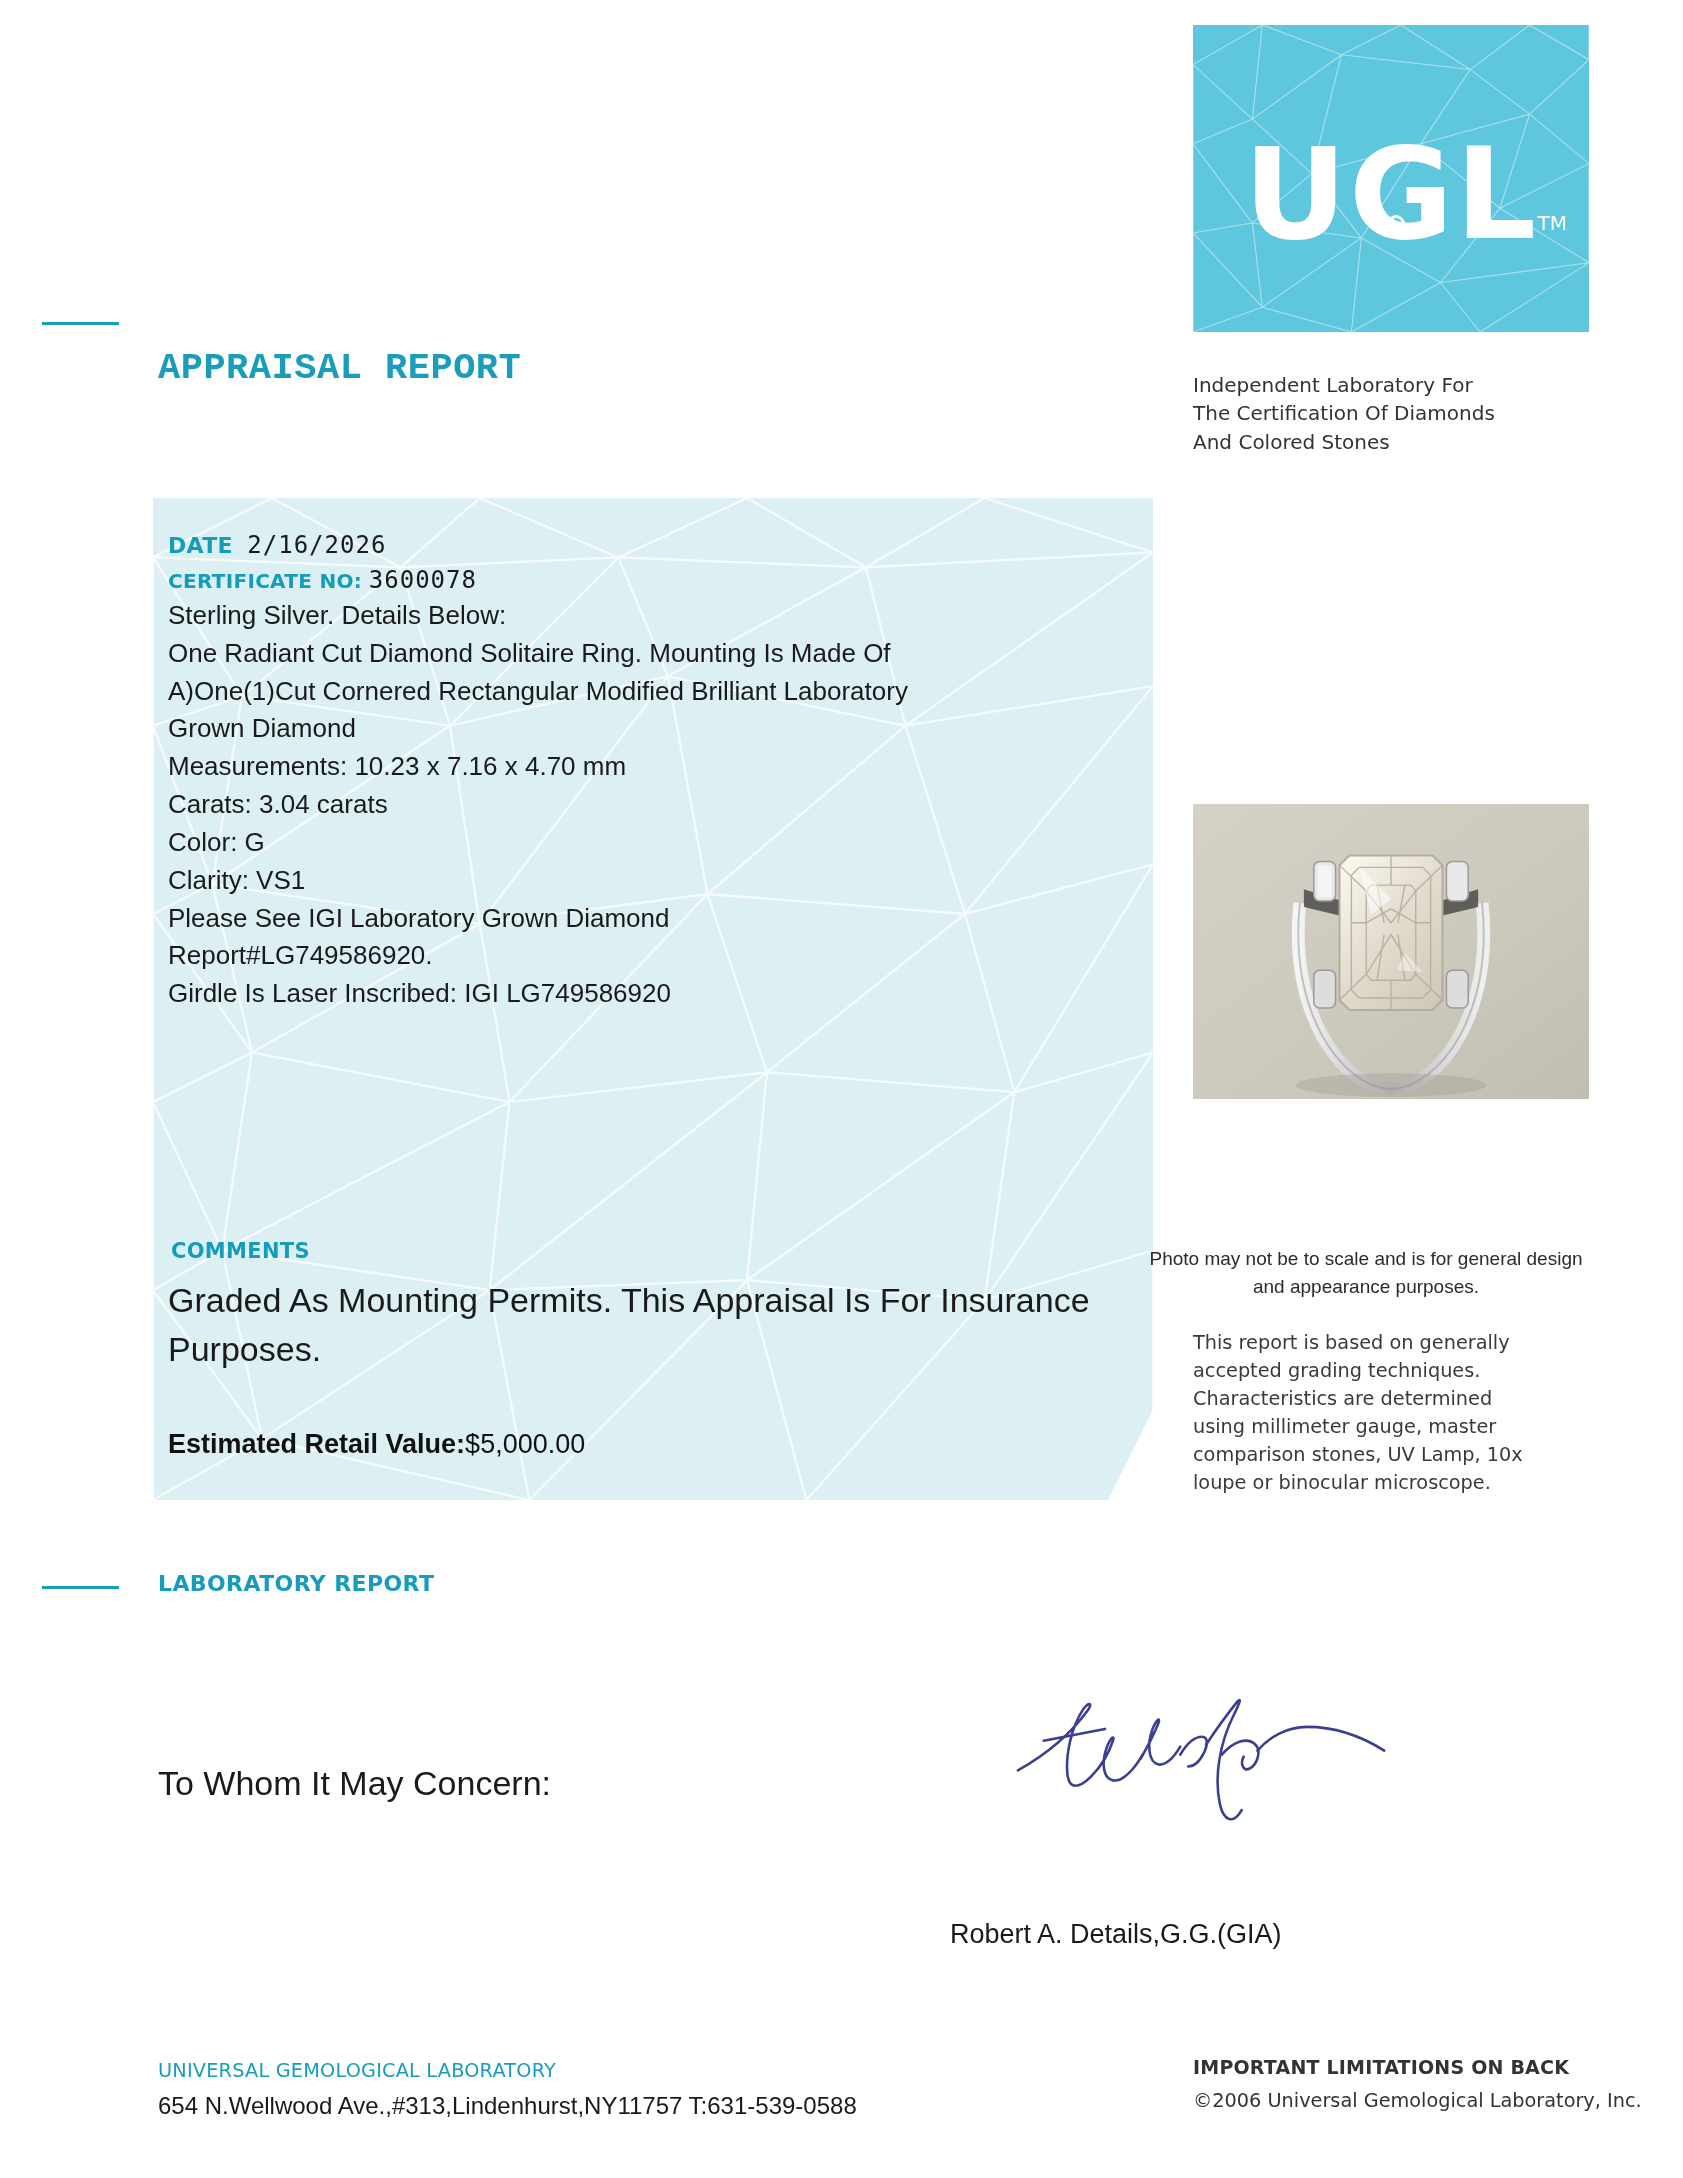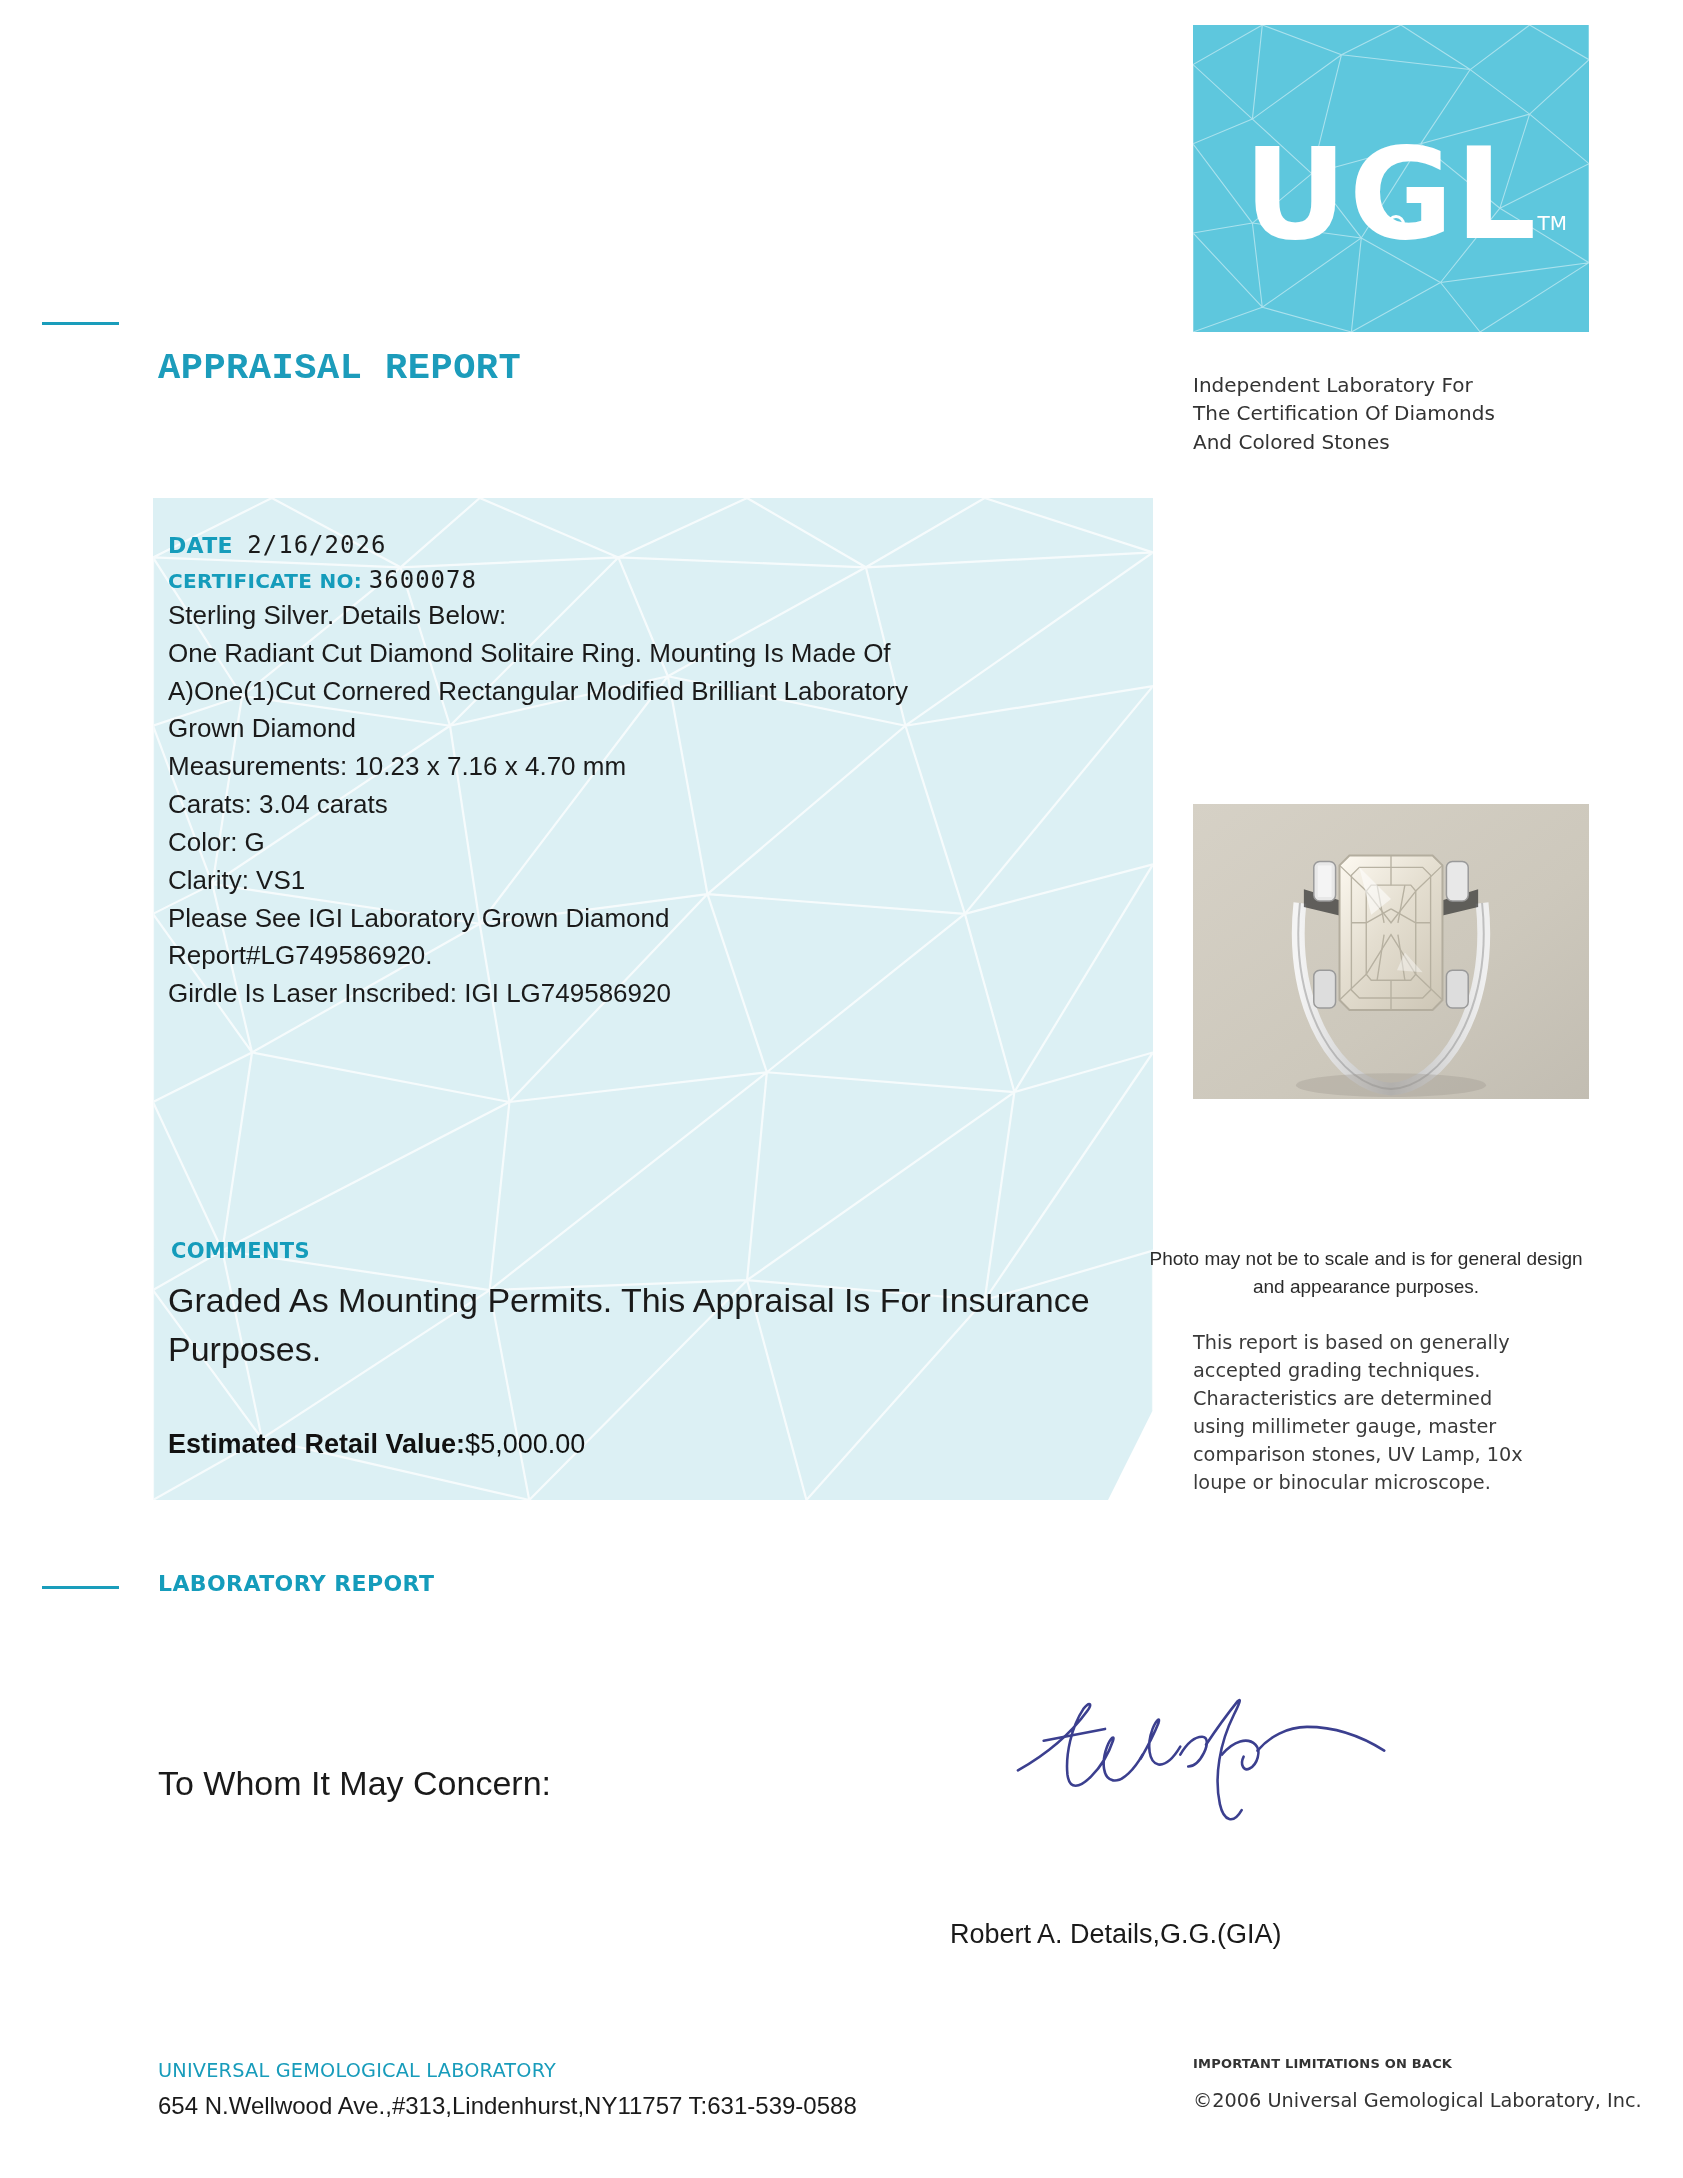--- a/index.html
+++ b/index.html
@@ -295,21 +295,21 @@
     position: absolute;
     left: 158px;
     top: 2092px;
     font-size: 24px;
     color: #1a1a1a;
   }
   .footer-limits {
     position: absolute;
     left: 1193px;
     top: 2056px;
-    font-size: 13px;
+    font-size: 19px;
     color: #333333;
     font-family: "DejaVu Sans", sans-serif;
     font-weight: bold;
     letter-spacing: 0.2px;
   }
   .footer-copy {
     position: absolute;
     left: 1193px;
     top: 2089px;
     font-size: 19.3px;

